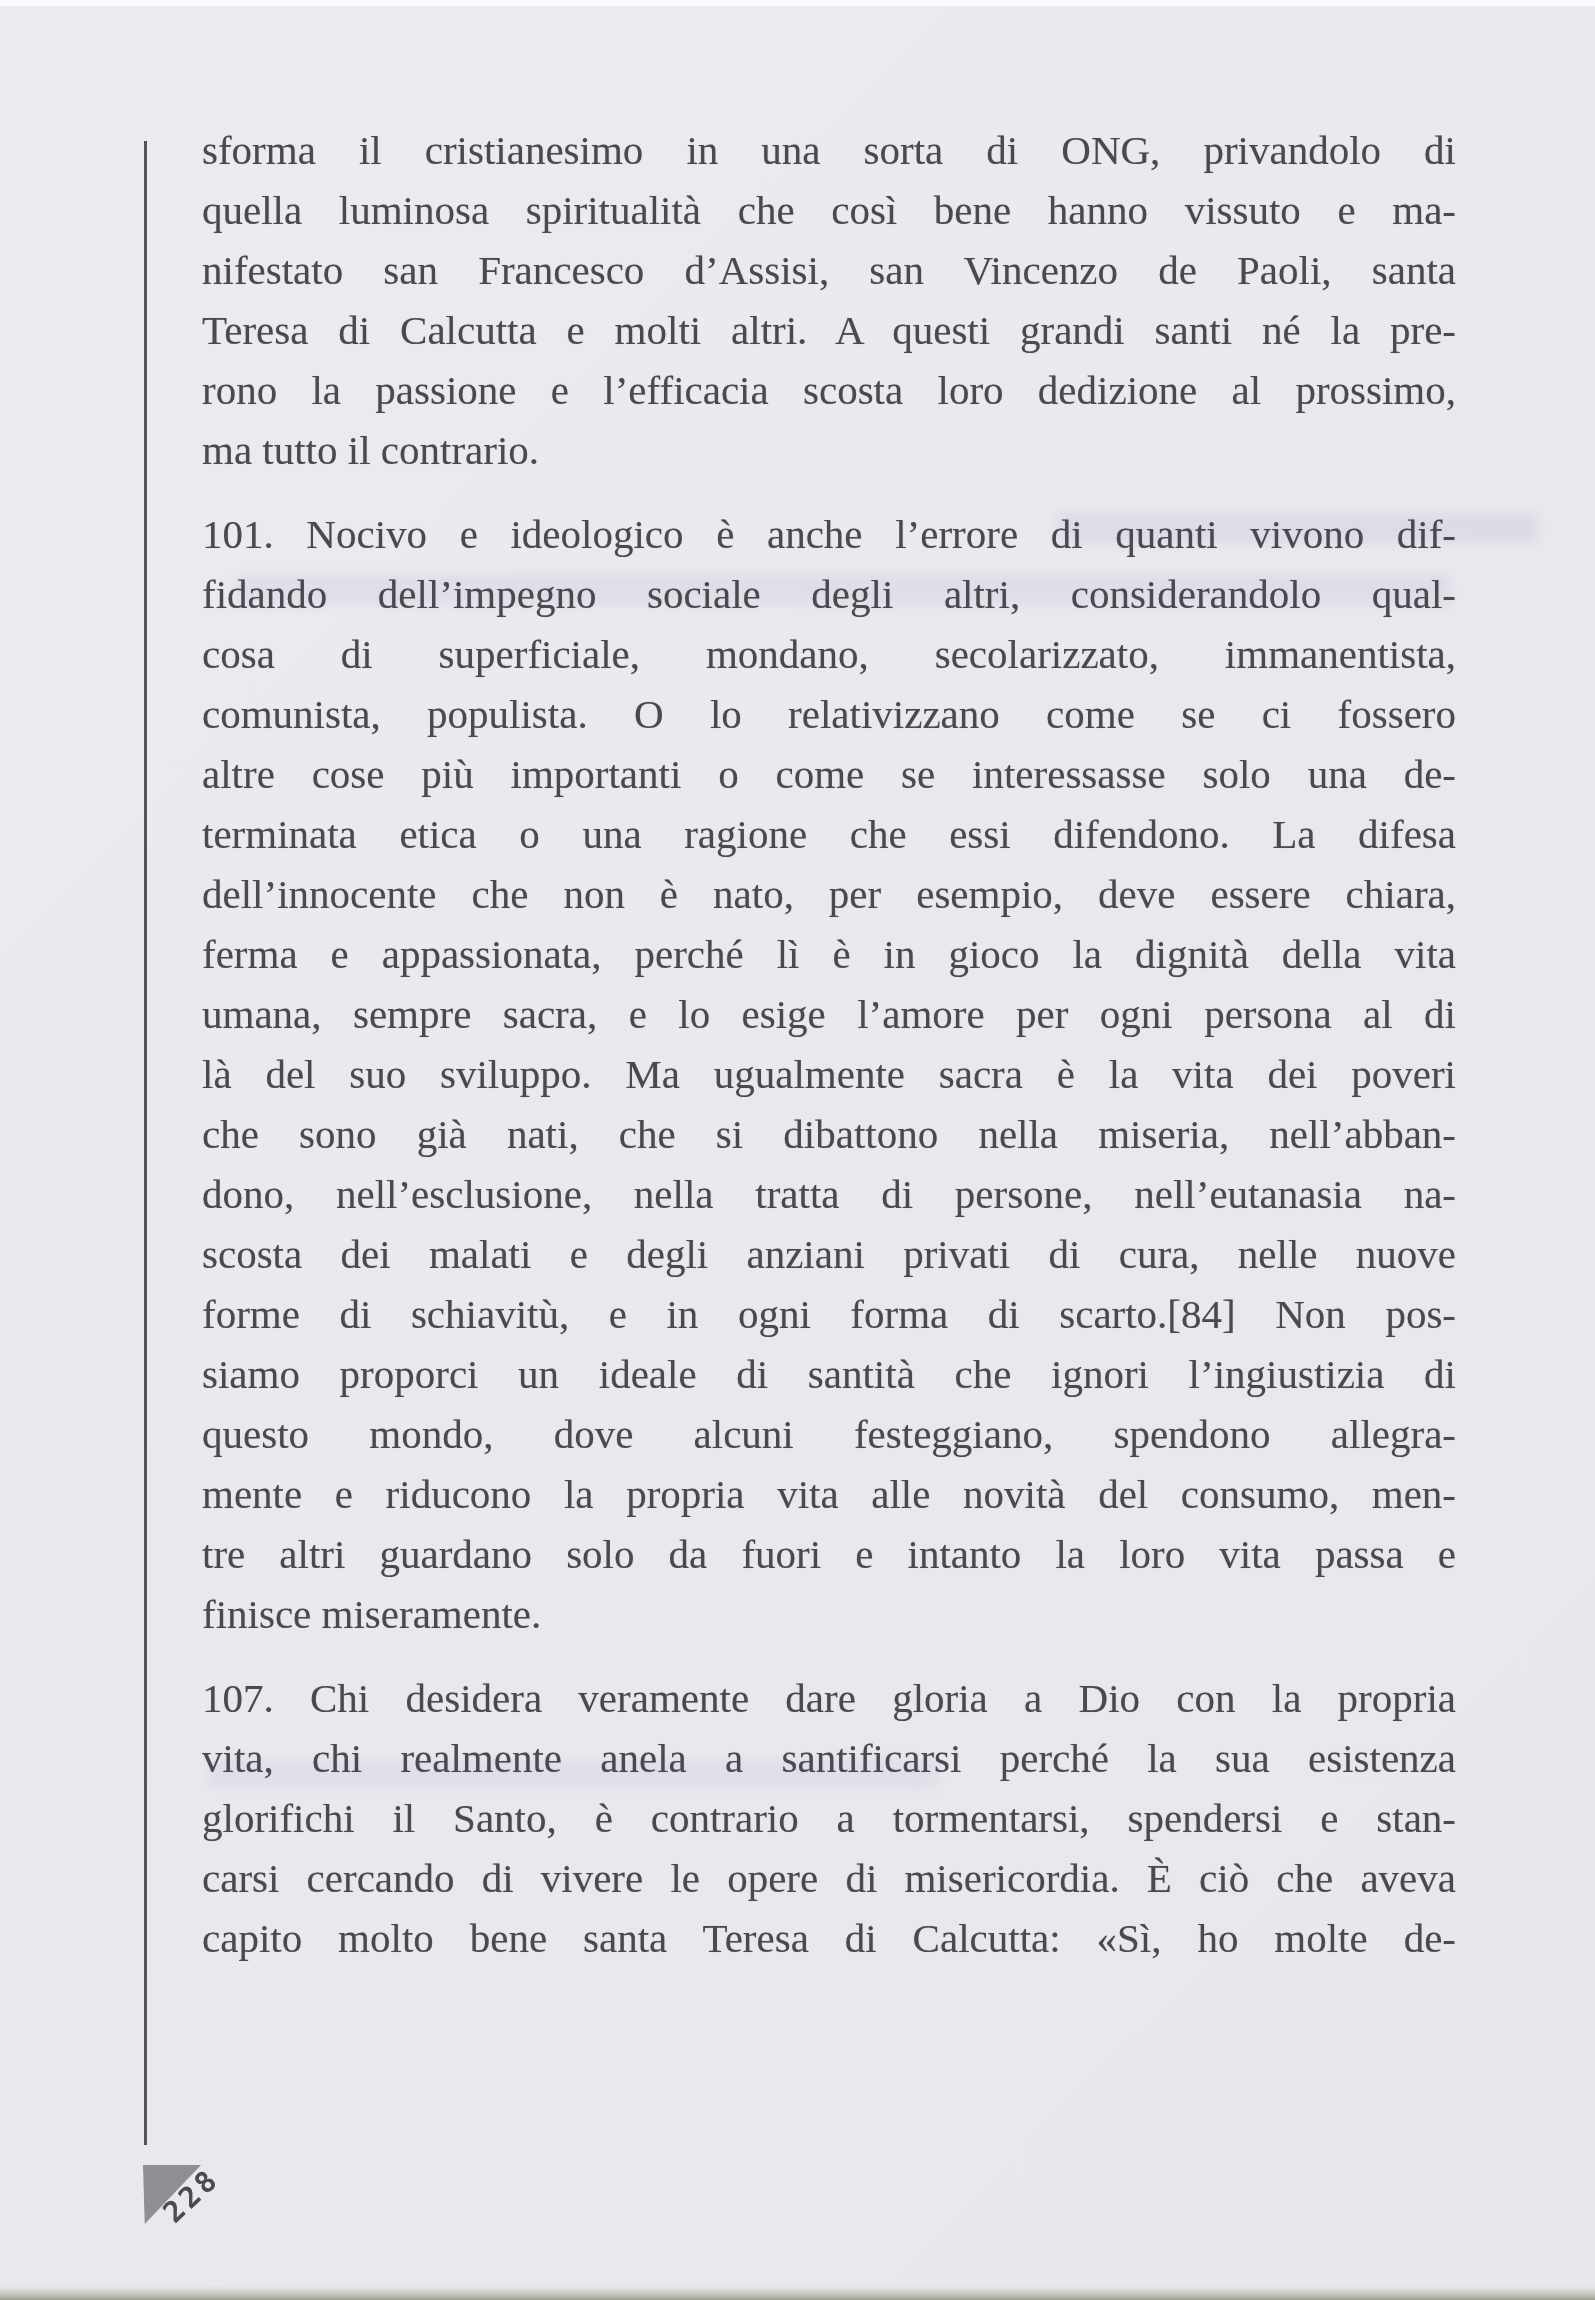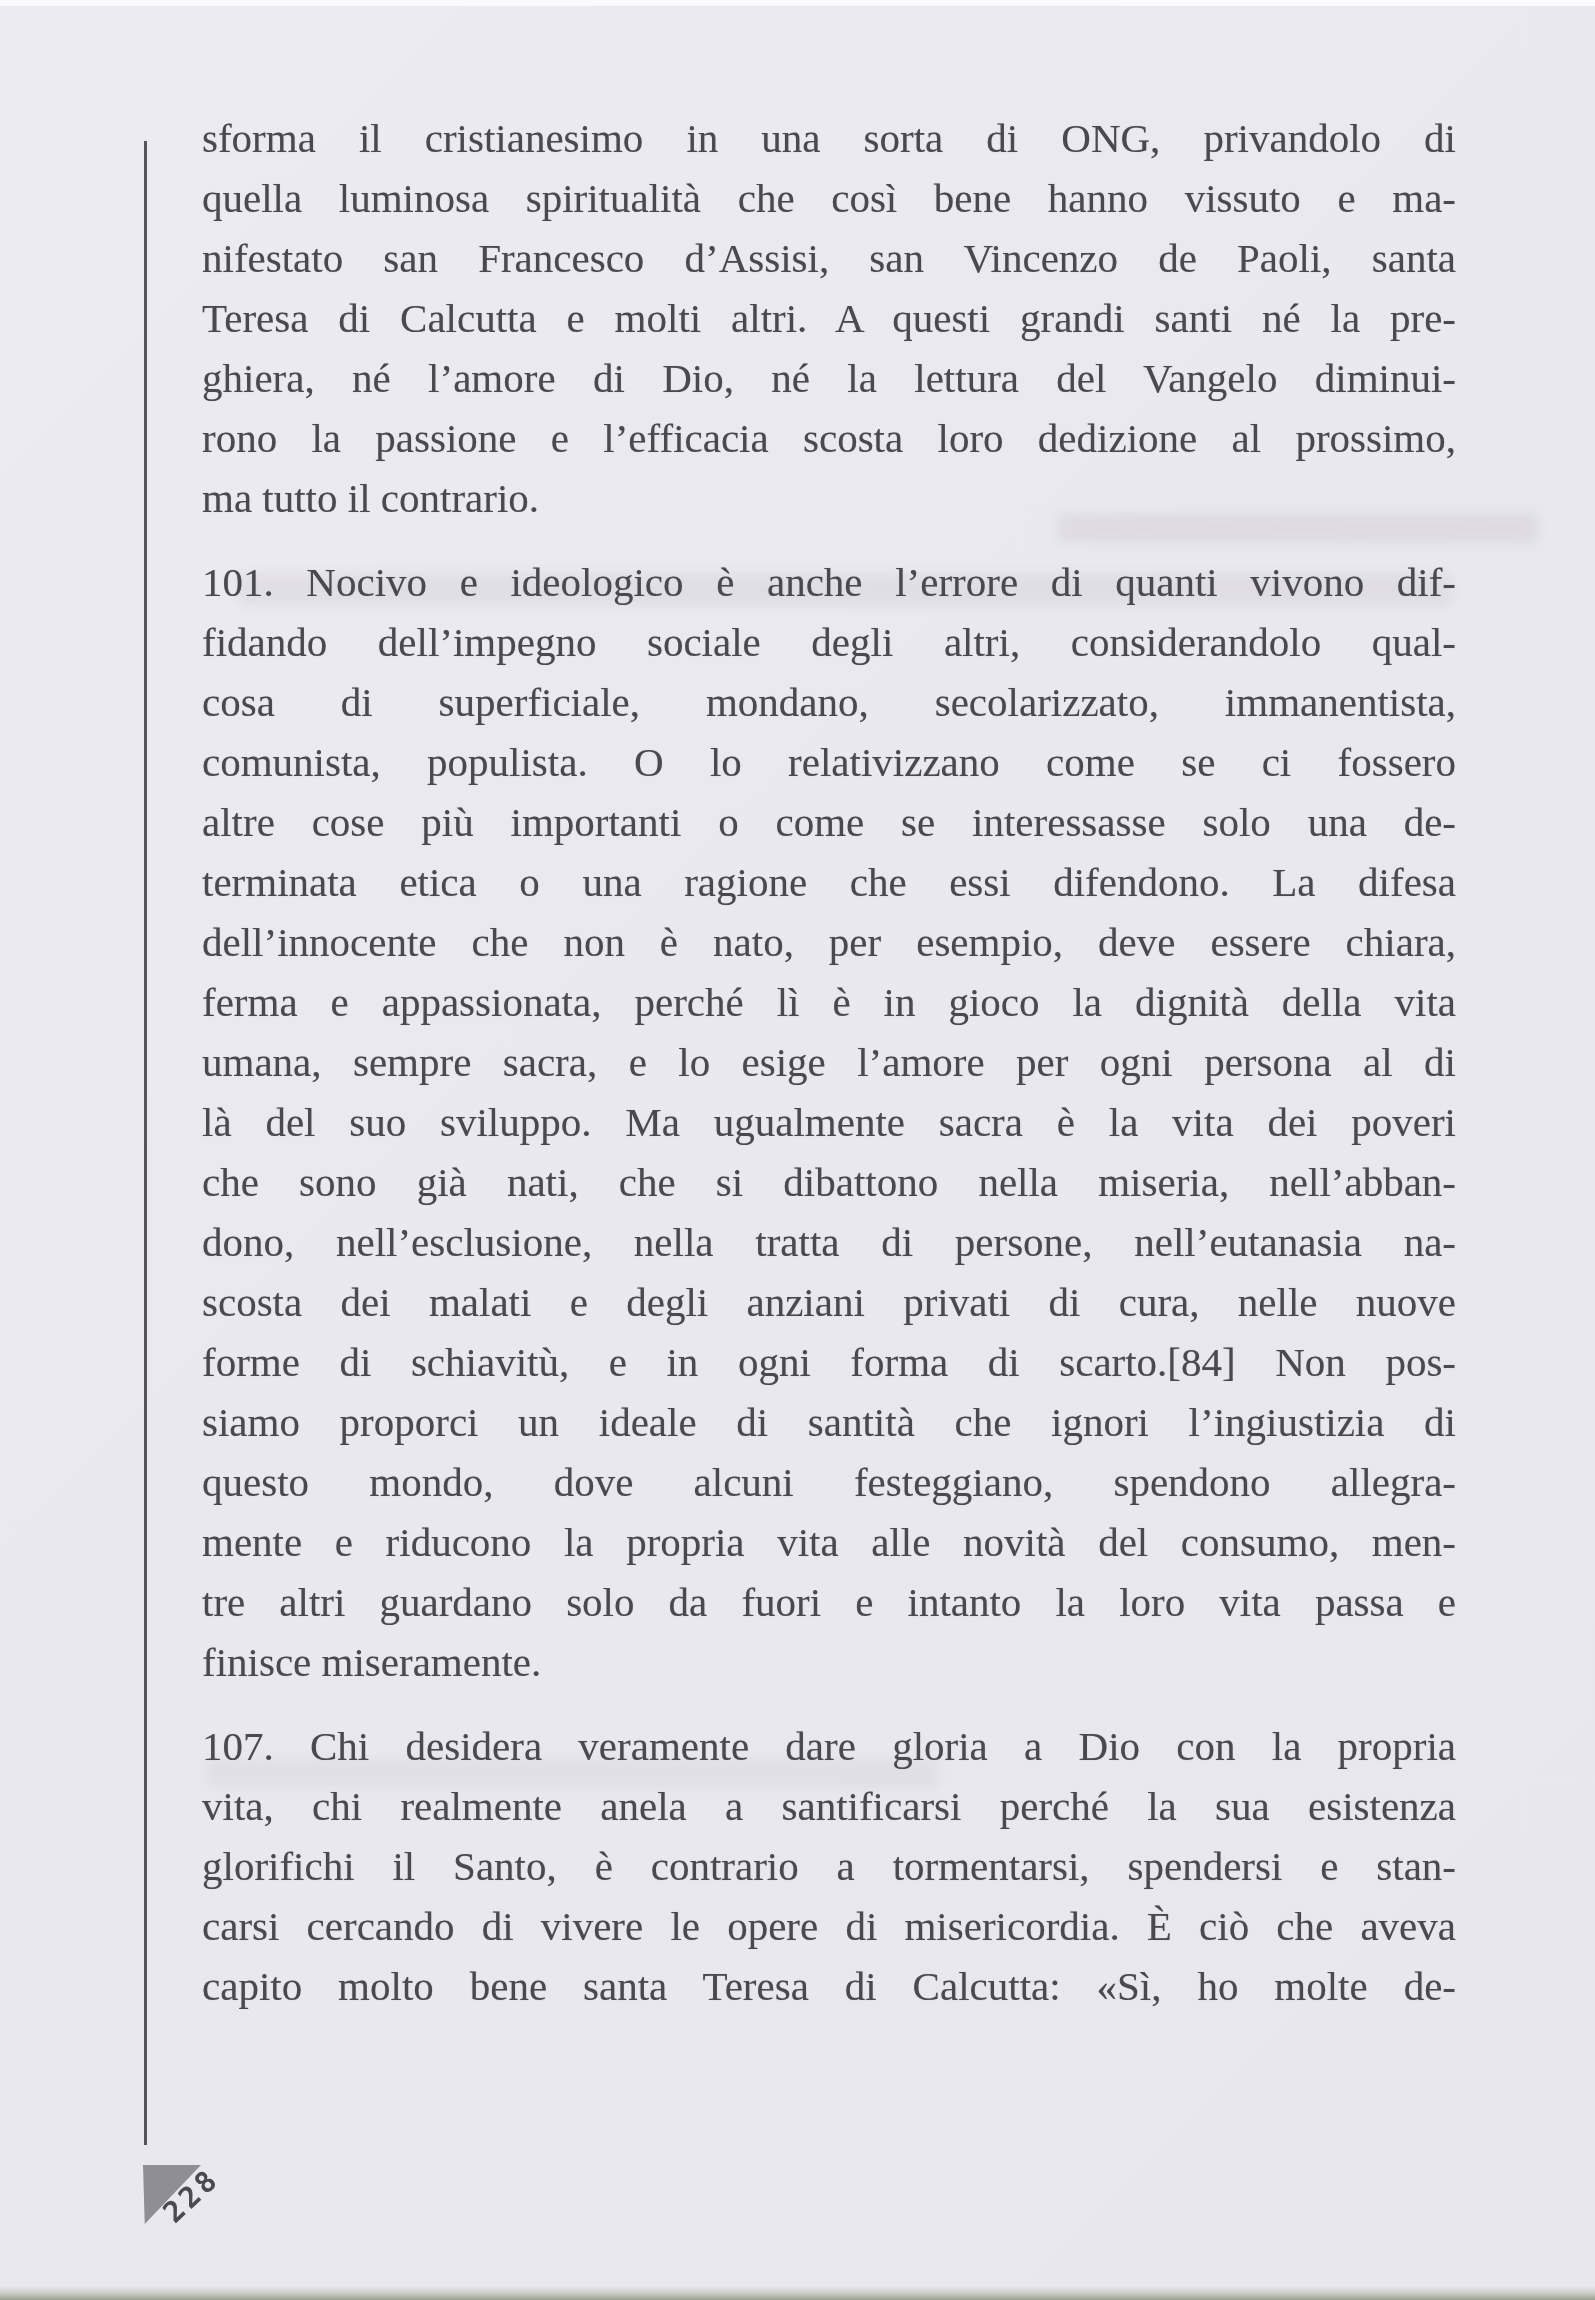--- a/index.html
+++ b/index.html
@@ -31,21 +31,21 @@
     position: absolute;
     left: 144px;
     top: 141px;
     width: 2.8px;
     height: 2004px;
     background: #55545a;
   }
   .text-block {
     position: absolute;
     left: 202px;
-    top: 108px;
+    top: 120px;
     width: 1254px;
     color: #4a4950;
     font-size: 41px;
     text-shadow: 0 0 0.9px rgba(74, 73, 80, 0.35);
   }
   .para { margin: 0 0 24px 0; }
   .para:last-child { margin-bottom: 0; }
   .line {
     height: 60px;
     line-height: 60px;
@@ -105,21 +105,20 @@
   <div class="smudge s2" aria-hidden="true"></div>
   <div class="smudge s3" aria-hidden="true"></div>
 
   <div class="text-block">
 
     <div class="para">
       <div class="line">sforma il cristianesimo in una sorta di ONG, privandolo di</div>
       <div class="line">quella luminosa spiritualità che così bene hanno vissuto e ma-</div>
       <div class="line">nifestato san Francesco d’Assisi, san Vincenzo de Paoli, santa</div>
       <div class="line">Teresa di Calcutta e molti altri. A questi grandi santi né la pre-</div>
-      <div class="line">ghiera, né l’amore di Dio, né la lettura del Vangelo diminui-</div>
       <div class="line">rono la passione e l’efficacia scosta loro dedizione al prossimo,</div>
       <div class="line flush">ma tutto il contrario.</div>
     </div>
 
     <div class="para">
       <div class="line">101. Nocivo e ideologico è anche l’errore di quanti vivono dif-</div>
       <div class="line">fidando dell’impegno sociale degli altri, considerandolo qual-</div>
       <div class="line">cosa di superficiale, mondano, secolarizzato, immanentista,</div>
       <div class="line">comunista, populista. O lo relativizzano come se ci fossero</div>
       <div class="line">altre cose più importanti o come se interessasse solo una de-</div>

